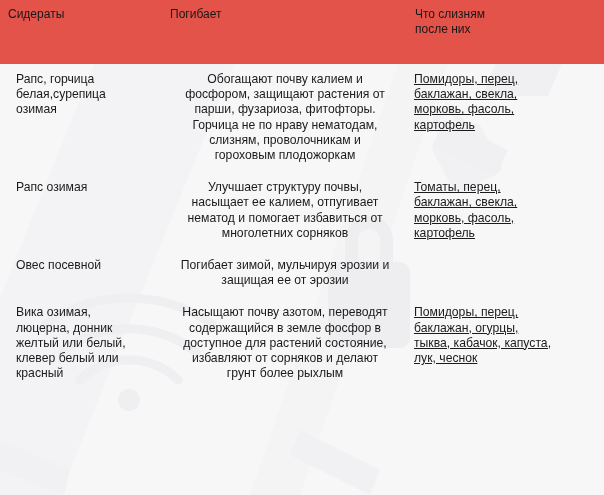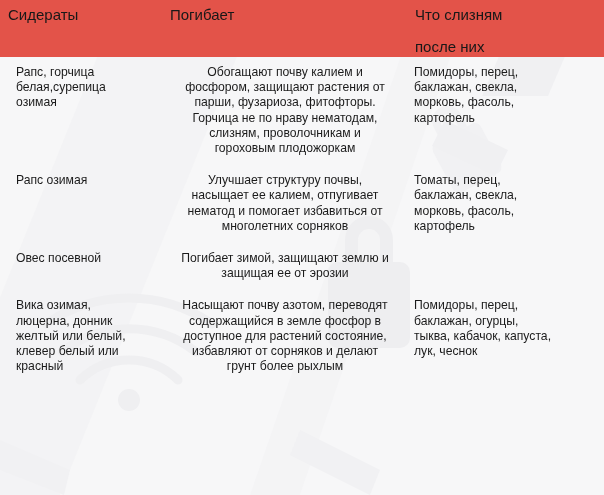--- a/index.html
+++ b/index.html
@@ -43,40 +43,39 @@
   .sidrat-table col.c1 { width: 162px; }
   .sidrat-table col.c2 { width: 245px; }
   .sidrat-table col.c3 { width: 197px; }
 
   .sidrat-table thead th {
     background: #e35349;
     color: #181818;
     font-weight: normal;
     text-align: left;
     vertical-align: top;
-    padding: 7px 8px 0 8px;
+    padding: 7px 8px 7px 8px;
     height: 50px;
-    font-size: 15px;
+    font-size: 12px;
     line-height: 15px;
   }
   .sidrat-table thead th .hdr-line2 {
     display: block;
-    margin-top: 17px;
   }
 
   .sidrat-table tbody td {
     vertical-align: top;
     text-align: left;
     padding: 8px 8px 9px 16px;
     line-height: 15.2px;
     background: transparent;
   }
 
   .sidrat-table tbody tr td:nth-child(2) { padding-left: 7px; padding-right: 6px; text-align: center; }
-  .sidrat-table tbody tr td:nth-child(3) { padding-left: 7px; }
+  .sidrat-table tbody tr td:nth-child(3) { padding-left: 7px; text-decoration: underline; }
 
   .cell-text { display: block; white-space: pre-line; }
 </style>
 </head>
 <body>
 
 <svg id="watermark-layer" viewBox="0 0 604 495" xmlns="http://www.w3.org/2000/svg" aria-hidden="true">
   <rect x="0" y="0" width="604" height="495" fill="#f7f7f8"></rect>
 
   <g opacity="0.5">
@@ -177,21 +176,21 @@
 морковь, фасоль,
 картофель</span>
         </td>
       </tr>
 
       <tr>
         <td>
           <span class="cell-text">Овес посевной</span>
         </td>
         <td>
-          <span class="cell-text">Погибает зимой, защищают землю и
+          <span class="cell-text">Погибает зимой, мульчируя эрозии и
 защищая ее от эрозии</span>
         </td>
         <td>
           <span class="cell-text"></span>
         </td>
       </tr>
 
       <tr>
         <td>
           <span class="cell-text">Вика озимая,

